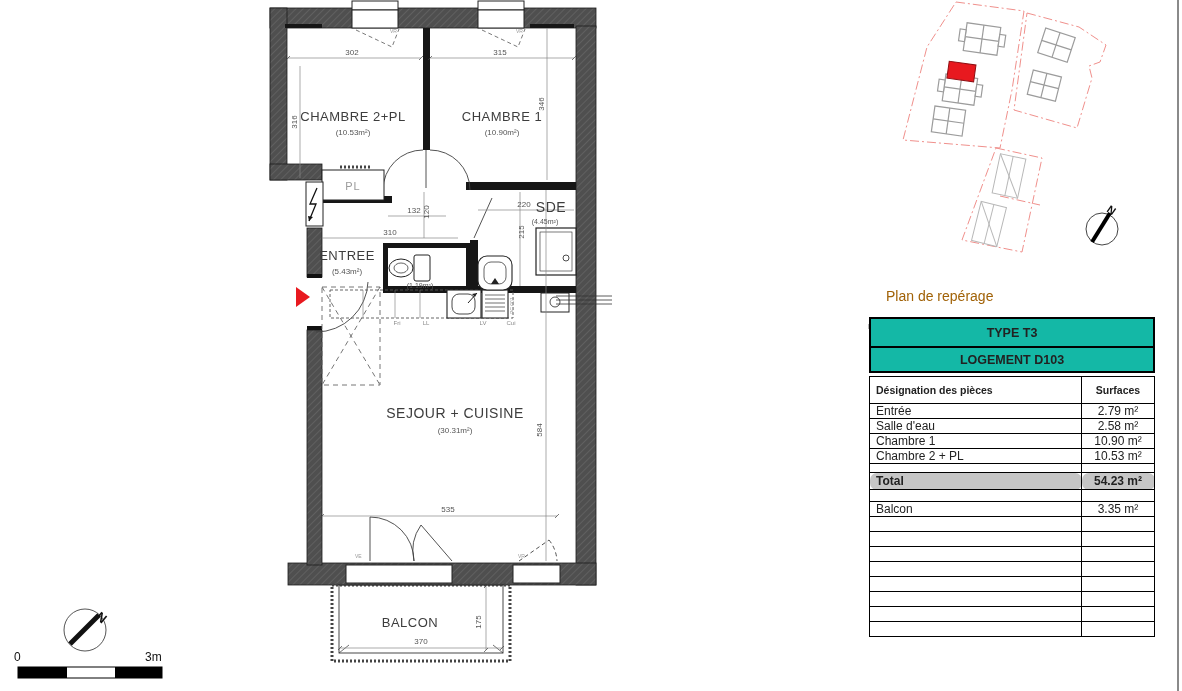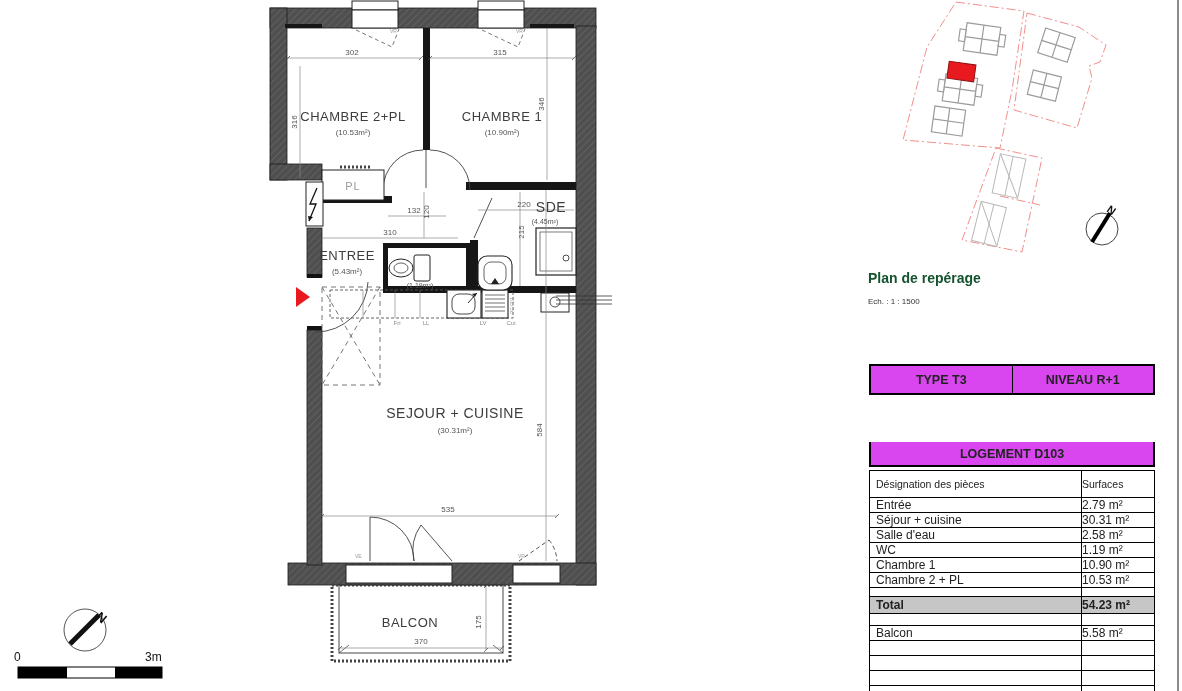--- a/index.html
+++ b/index.html
@@ -7,38 +7,38 @@
           font-family:"Liberation Sans",sans-serif;color:#222;}
   svg text{font-family:"Liberation Sans",sans-serif;}
   .room-name{fill:#3d3d3d;font-size:13px;letter-spacing:.5px;}
   .room-area{fill:#555;font-size:8px;}
   .dim{fill:#555;font-size:8px;}
   .tag{fill:#8a8a8a;font-size:6px;}
   .tiny{fill:#9a9a9a;font-size:5px;}
   .pl-label{fill:#9a9a9a;font-size:11px;letter-spacing:1px;}
 
   .reperage{position:absolute;left:868px;top:270px;width:290px;}
-  .reperage h2{margin:0;font-size:14px;font-weight:bold;color:#14532d;}
+  .reperage h2{margin:18px;font-size:14px;font-weight:normal;color:#a16207;}
   .reperage .ech{font-size:8px;color:#333;margin-top:11px;}
 
   .logtable{position:absolute;left:869px;top:317px;width:286px;}
-  .hdr-row{display:flex;border:2px solid #000;background:#d946ef;margin-top:47px;}
+  .hdr-row{display:flex;border:2px solid #000;background:#14b8a6;}
   .hdr-row + .hdr-row{border-top:none;}
   .hdr-cell{flex:1;text-align:center;font-weight:bold;font-size:12.5px;padding:7px 0 6px;}
   .hdr-cell + .hdr-cell{border-left:1.5px solid #000;}
   .hdr-single{width:100%;text-align:center;font-weight:bold;font-size:12.5px;padding:5px 0 4px;}
   table.surf{border-collapse:collapse;width:100%;margin-top:3px;table-layout:fixed;}
   table.surf td{border:1px solid #000;font-size:12px;padding:0 0 0 6px;height:14px;
                 vertical-align:middle;overflow:hidden;white-space:nowrap;}
   table.surf{border:1.5px solid #000;}
-  table.surf td.sv{width:72px;text-align:left;padding:0;}
-  table.surf tr.colhead td{font-weight:normal;font-size:10.5px;height:26px;margin-left:15px;}
+  table.surf td.sv{width:72px;text-align:center;padding:0;}
+  table.surf tr.colhead td{font-weight:bold;font-size:10.5px;height:26px;margin-left:15px;}
   table.surf tr.spacer-s td{height:8px;}
   table.surf tr.spacer-m td{height:11px;}
-  table.surf tr.total td{background:#c6c6c6;font-weight:bold;height:16px;}
+  table.surf tr.total td{background:#c6c6c6;font-weight:bold;height:16px;border-radius:7px;}
   .right-border{position:absolute;left:1177px;top:0;width:2px;height:691px;background:#8a8a8a;}
 </style>
 </head>
 <body>
 
 <div class="canvas">
 
   <svg width="860" height="691" viewBox="0 0 860 691" style="position:absolute;left:0;top:0;">
     <defs>
       <pattern id="wallhatch" width="5" height="5" patternUnits="userSpaceOnUse" patternTransform="rotate(45)">
@@ -314,46 +314,37 @@
   </svg>
 
   <div class="reperage">
     <h2>Plan de repérage</h2>
     <div class="ech">Ech. : 1 : 1500</div>
   </div>
 
   <div class="logtable">
     <div class="hdr-row">
       <div class="hdr-cell">TYPE T3</div>
-      <div class="hdr-cell">NIVEAU R+1</div>
     </div>
     <div class="hdr-row">
       <div class="hdr-single">LOGEMENT D103</div>
     </div>
     <table class="surf">
       <tbody>
           <tr class="colhead">
         <td>Désignation des pièces</td>
         <td class="sv">Surfaces</td>
       </tr>
       <tr>
             <td>Entrée</td>
             <td class="sv">2.79 m²</td>
           </tr>
       <tr>
-            <td>Séjour + cuisine</td>
-            <td class="sv">30.31 m²</td>
-          </tr>
-      <tr>
             <td>Salle d'eau</td>
             <td class="sv">2.58 m²</td>
-          </tr>
-      <tr>
-            <td>WC</td>
-            <td class="sv">1.19 m²</td>
           </tr>
       <tr>
             <td>Chambre 1</td>
             <td class="sv">10.90 m²</td>
           </tr>
       <tr>
             <td>Chambre 2 + PL</td>
             <td class="sv">10.53 m²</td>
           </tr>
       <tr class="spacer-s">
@@ -363,21 +354,21 @@
       <tr class="total">
             <td>Total</td>
             <td class="sv">54.23 m²</td>
           </tr>
       <tr class="spacer-m">
             <td></td>
             <td class="sv"></td>
           </tr>
       <tr>
             <td>Balcon</td>
-            <td class="sv">5.58 m²</td>
+            <td class="sv">3.35 m²</td>
           </tr>
       <tr>
             <td></td>
             <td class="sv"></td>
           </tr>
       <tr>
             <td></td>
             <td class="sv"></td>
           </tr>
       <tr>

